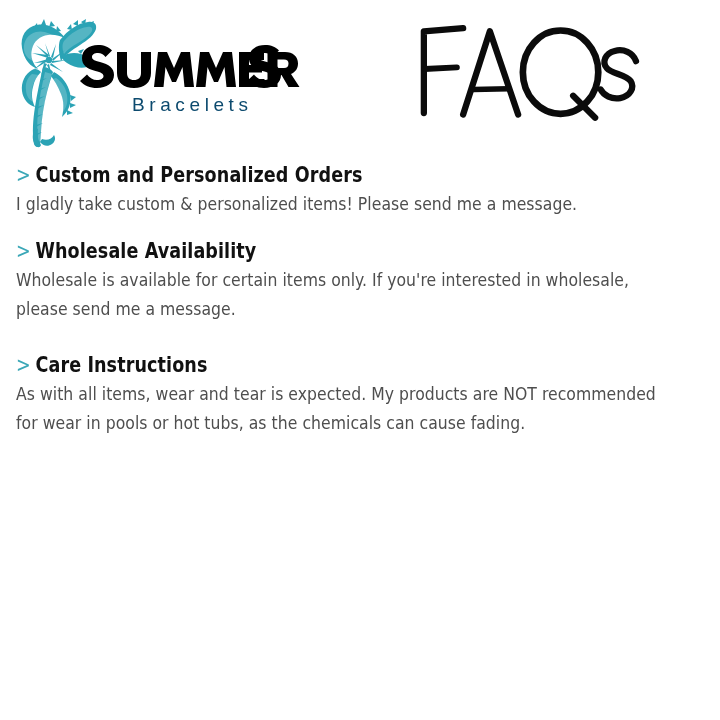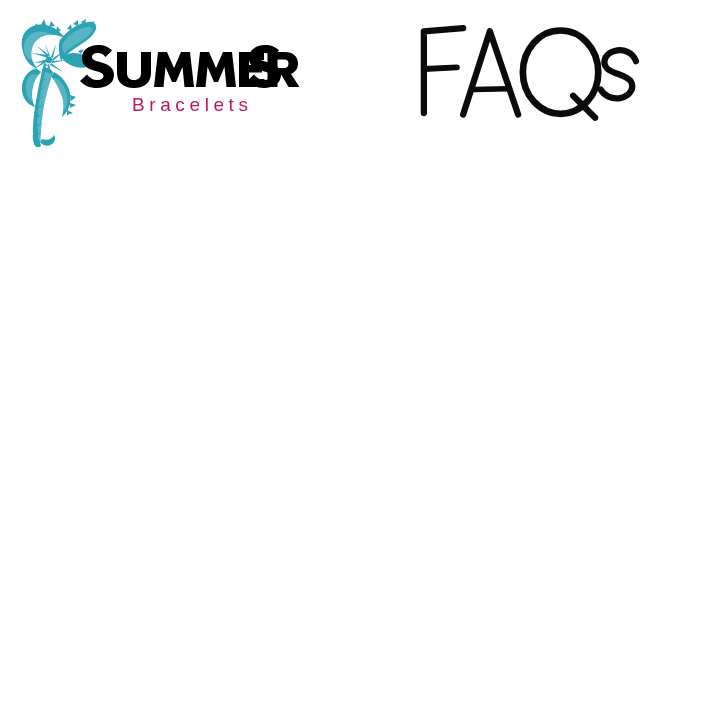--- a/index.html
+++ b/index.html
@@ -59,21 +59,21 @@
   #wordmark svg { display: block; width: 230px; height: 48px; }
 
   #sub-wordmark {
     position: absolute;
     left: 122px;
     top: 86px;
     font-family: "Liberation Sans", sans-serif;
     font-size: 19px;
     font-weight: 400;
     letter-spacing: 4.6px;
-    color: #be185d;
+    color: #0c4a6e;
     white-space: nowrap;
     text-align: right;
   }
 
   #faq-title {
     position: absolute;
     left: 406px;
     top: 14px;
     width: 240px;
     height: 110px;
@@ -266,19 +266,37 @@
           <path d="M290 60 C286 49 274 44 263 47 C251 50 246 61 253 69
                    C259 76 277 77 283 85 C289 94 282 105 270 107
                    C259 109 249 104 245 96" stroke-width="8"></path>
         </g>
       </svg>
     </div>
   </div>
 
   <div id="faq-list">
 
-
-
-
+    <div class="faq-item i0">
+      <div class="faq-heading">
+        <span class="faq-chevron">&gt;</span><span>Custom and Personalized Orders</span>
+      </div>
+      <div class="faq-body">I gladly take custom &amp; personalized items! Please send me a message.</div>
+    </div>
+
+    <div class="faq-item i1">
+      <div class="faq-heading">
+        <span class="faq-chevron">&gt;</span><span>Wholesale Availability</span>
+      </div>
+      <div class="faq-body">Wholesale is available for certain items only. If you're interested in wholesale, please send me a message.</div>
+    </div>
+
+
+    <div class="faq-item i3">
+      <div class="faq-heading">
+        <span class="faq-chevron">&gt;</span><span>Care Instructions</span>
+      </div>
+      <div class="faq-body">As with all items, wear and tear is expected. My products are NOT recommended for wear in pools or hot tubs, as the chemicals can cause fading.</div>
+    </div>
 
 
   </div>
 </div>
 
 </body></html>

